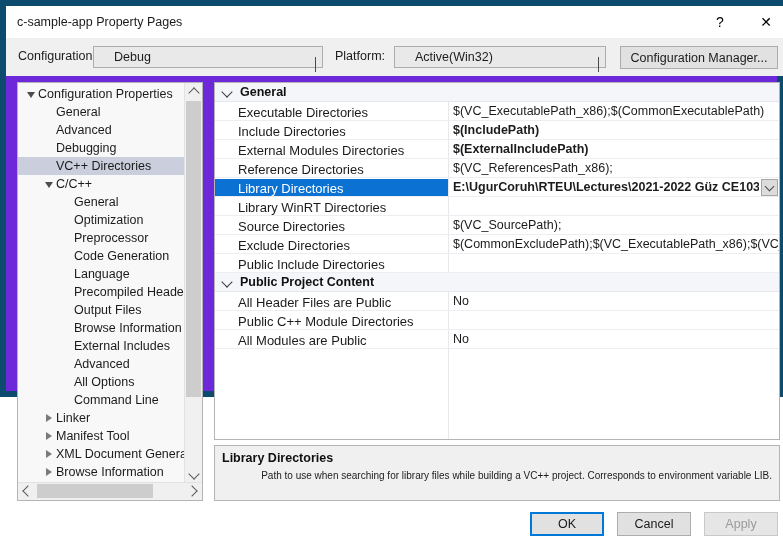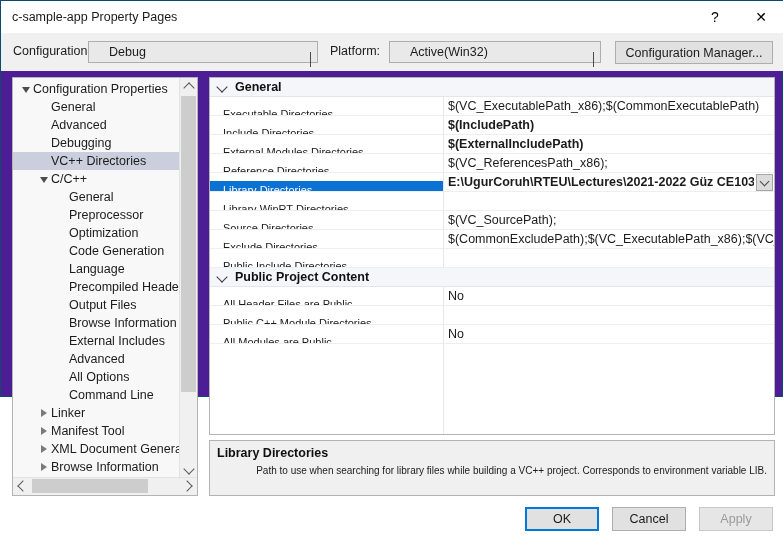--- a/index.html
+++ b/index.html
@@ -8,23 +8,23 @@
     overflow: hidden;
     background: #ffffff;
     font-family: "Liberation Sans", sans-serif;
     font-size: 12px;
     color: #1b1b1b;
     -webkit-font-smoothing: antialiased;
   }
   #dialog {
     position: relative;
     width: 783px; height: 397px;
-    background: #4c1d95;
-    box-sizing: border-box;
-    border: 1px solid #0c4a6e;
+    background: #6d28d9;
+    box-sizing: border-box;
+    border: 6px solid #0c4a6e;
   }
 
   
   #titlebar {
     position: absolute; left: 0; top: 0;
     width: 783px; height: 32px;
     background: #ffffff;
     display: flex; align-items: center;
   }
   #title-text {
@@ -227,26 +227,26 @@
     border-right: 1.5px solid #3b3b3b;
     border-bottom: 1.5px solid #3b3b3b;
     transform: rotate(45deg);
   }
   .cat-label {
     position: absolute; left: 25px; top: 0;
     line-height: 19px;
     font-size: 12.5px; font-weight: bold; color: #101010;
   }
   .cell-name {
-    position: absolute; left: 0; top: 8px;
+    position: absolute; left: 0; top: 1px;
     width: 233px; height: 19px;
     line-height: 19px;
-    padding-left: 13px;
-    box-sizing: border-box;
-    font-size: 11px; color: #1b1b1b;
+    padding-left: 23px;
+    box-sizing: border-box;
+    font-size: 13px; color: #1b1b1b;
     overflow: hidden; text-overflow: clip;
   }
   .cell-value {
     position: absolute; left: 234px; top: 0;
     width: 330px; height: 19px;
     line-height: 19px;
     padding-left: 4px;
     box-sizing: border-box;
     font-size: 12.5px; color: #1b1b1b;
     overflow: hidden;
@@ -342,22 +342,22 @@
 
   <div id="tree-panel">
     <div id="tree-list">
         <div class="tree-item"><span class="tw" style="margin-left: 6px;"><span class="tri-open"></span></span><span class="tree-label">Configuration Properties</span></div>
         <div class="tree-item"><span class="tw" style="margin-left: 24px;"></span><span class="tree-label">General</span></div>
         <div class="tree-item"><span class="tw" style="margin-left: 24px;"></span><span class="tree-label">Advanced</span></div>
         <div class="tree-item"><span class="tw" style="margin-left: 24px;"></span><span class="tree-label">Debugging</span></div>
         <div class="tree-item selected"><span class="tw" style="margin-left: 24px;"></span><span class="tree-label">VC++ Directories</span></div>
         <div class="tree-item"><span class="tw" style="margin-left: 24px;"><span class="tri-open"></span></span><span class="tree-label">C/C++</span></div>
         <div class="tree-item"><span class="tw" style="margin-left: 42px;"></span><span class="tree-label">General</span></div>
+        <div class="tree-item"><span class="tw" style="margin-left: 42px;"></span><span class="tree-label">Optimization</span></div>
         <div class="tree-item"><span class="tw" style="margin-left: 42px;"></span><span class="tree-label">Preprocessor</span></div>
-        <div class="tree-item"><span class="tw" style="margin-left: 42px;"></span><span class="tree-label">Optimization</span></div>
         <div class="tree-item"><span class="tw" style="margin-left: 42px;"></span><span class="tree-label">Code Generation</span></div>
         <div class="tree-item"><span class="tw" style="margin-left: 42px;"></span><span class="tree-label">Language</span></div>
         <div class="tree-item"><span class="tw" style="margin-left: 42px;"></span><span class="tree-label">Precompiled Headers</span></div>
         <div class="tree-item"><span class="tw" style="margin-left: 42px;"></span><span class="tree-label">Output Files</span></div>
         <div class="tree-item"><span class="tw" style="margin-left: 42px;"></span><span class="tree-label">Browse Information</span></div>
         <div class="tree-item"><span class="tw" style="margin-left: 42px;"></span><span class="tree-label">External Includes</span></div>
         <div class="tree-item"><span class="tw" style="margin-left: 42px;"></span><span class="tree-label">Advanced</span></div>
         <div class="tree-item"><span class="tw" style="margin-left: 42px;"></span><span class="tree-label">All Options</span></div>
         <div class="tree-item"><span class="tw" style="margin-left: 42px;"></span><span class="tree-label">Command Line</span></div>
         <div class="tree-item"><span class="tw" style="margin-left: 24px;"><span class="tri-closed"></span></span><span class="tree-label">Linker</span></div>

